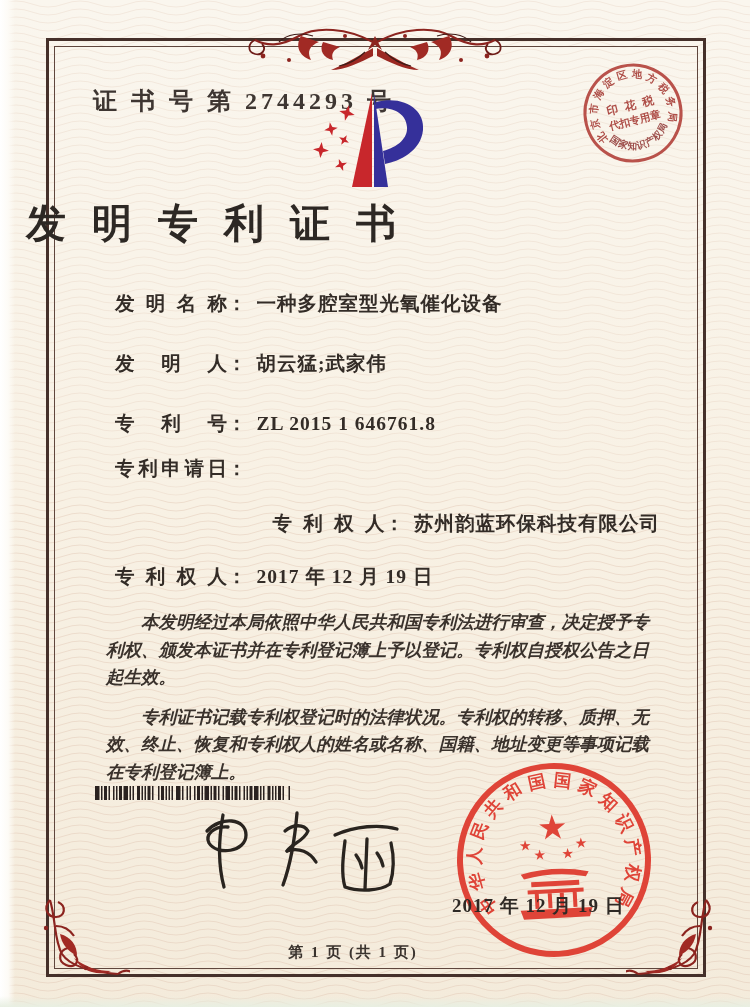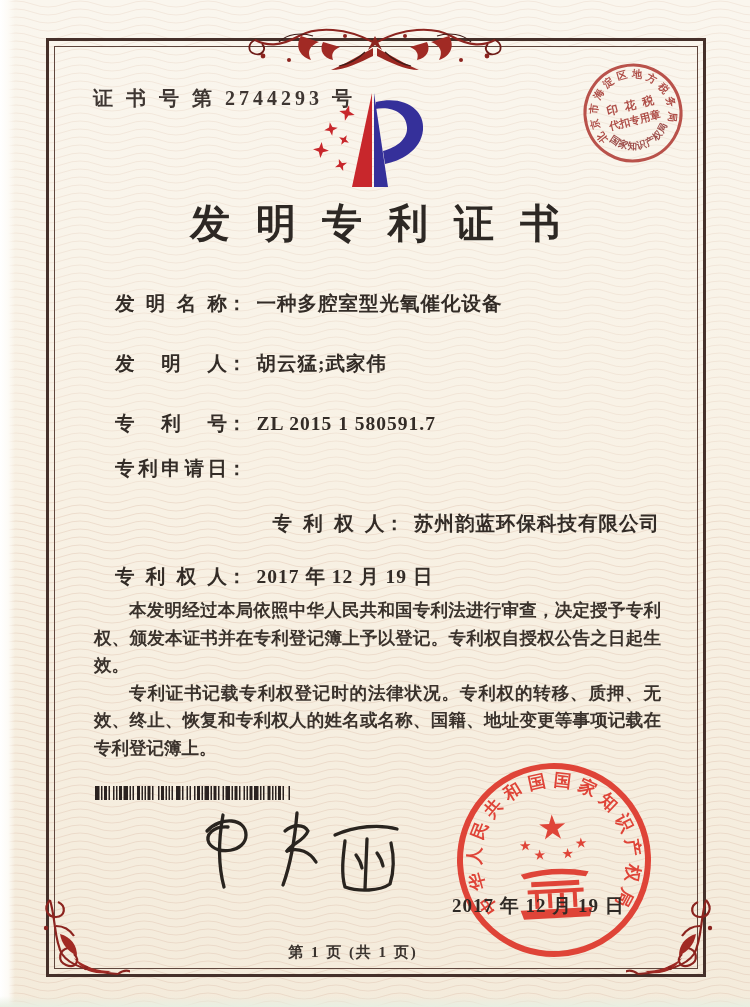--- a/index.html
+++ b/index.html
@@ -12,36 +12,36 @@
   .edge-left{position:absolute;left:0;top:0;width:15px;height:100%;z-index:6;
     background:linear-gradient(90deg,#ffffff 0%,#fdfbf6 55%,rgba(255,255,255,0) 100%);}
   .edge-bottom{position:absolute;left:0;bottom:0;width:100%;height:11px;z-index:6;
     background:linear-gradient(0deg,#e8efe2 0%,rgba(255,255,255,0) 100%);}
   .frame{position:absolute;left:46px;right:44px;top:38px;bottom:30px;border:3px solid #45302a;z-index:1;}
   .frame-inner{position:absolute;left:54px;right:52px;top:46px;bottom:38px;border:1px solid #5f463d;z-index:1;}
   .ornament-top{position:absolute;left:243px;top:12px;z-index:2;}
   .corner{position:absolute;z-index:2;}
   .corner-left{left:34px;top:896px;}
   .corner-right{left:626px;top:896px;}
-  .cert-no{position:absolute;left:93px;top:85px;font-size:20px;font-weight:700;letter-spacing:4px;color:#3e3632;z-index:3;}
+  .cert-no{position:absolute;left:93px;top:85px;font-size:24px;font-weight:700;letter-spacing:4px;color:#3e3632;z-index:3;}
   .stamp{position:absolute;left:576px;top:56px;z-index:3;opacity:.92;}
   .logo{position:absolute;left:298px;top:88px;z-index:3;}
-  .title{position:absolute;left:0;right:0;top:196px;text-align:center;font-size:40px;font-weight:700;
+  .title{position:absolute;left:0;right:0;top:196px;font-size:40px;font-weight:700;
          letter-spacing:26px;text-indent:26px;color:#2d2824;z-index:3;}
   .fields{position:absolute;left:95px;top:291px;width:565px;font-size:19.5px;font-weight:700;z-index:3;}
   .field{display:flex;line-height:26px;margin-bottom:34px;color:#332c27;}
   .field:nth-child(3){margin-bottom:19px;}
   .field:nth-child(4){margin-bottom:29px;}
   .field:nth-child(5){margin-bottom:27px;justify-content:flex-end;}
   .flabel{width:112px;flex:none;text-align:justify;text-align-last:justify;margin-left:20px;}
   .fcolon{flex:none;margin:0 10px 0 0;}
   .fvalue{letter-spacing:1px;}
   .body-text{position:absolute;left:94px;top:597px;width:567px;font-size:17.5px;line-height:27.6px;
              text-align:justify;font-weight:600;color:#3a322c;z-index:3;}
-  .body-text p{margin:0;text-indent:2em;}
+  .body-text p{margin:12px;text-indent:2em;font-style:italic;}
   .barcode{position:absolute;left:95px;top:786px;z-index:3;}
   .director{position:absolute;left:99px;top:835px;font-size:19px;font-weight:700;line-height:31px;
             letter-spacing:2px;color:#35302b;z-index:3;}
   .signature{position:absolute;left:193px;top:797px;z-index:4;}
   .seal{position:absolute;left:441px;top:747px;z-index:2;opacity:.93;}
   .issue-date{position:absolute;left:452px;top:893px;font-size:19px;font-weight:700;letter-spacing:1px;
               color:#2e2925;z-index:5;}
   .footer{position:absolute;left:0;width:706px;top:943px;text-align:center;font-size:15px;font-weight:600;
           letter-spacing:2px;color:#3a332e;z-index:3;}
 </style>
@@ -160,21 +160,21 @@
         <span class="fvalue">一种多腔室型光氧催化设备</span>
     </div>
     <div class="field">
       <span class="flabel">发明人</span>
         <span class="fcolon">：</span>
         <span class="fvalue">胡云猛;武家伟</span>
     </div>
     <div class="field">
       <span class="flabel">专利号</span>
         <span class="fcolon">：</span>
-        <span class="fvalue">ZL 2015 1 580591.7</span>
+        <span class="fvalue">ZL 2015 1 646761.8</span>
     </div>
     <div class="field">
       <span class="flabel">专利申请日</span>
         <span class="fcolon">：</span>
     </div>
     <div class="field">
       <span class="flabel">专利权人</span>
         <span class="fcolon">：</span>
         <span class="fvalue">苏州韵蓝环保科技有限公司</span>
     </div>

